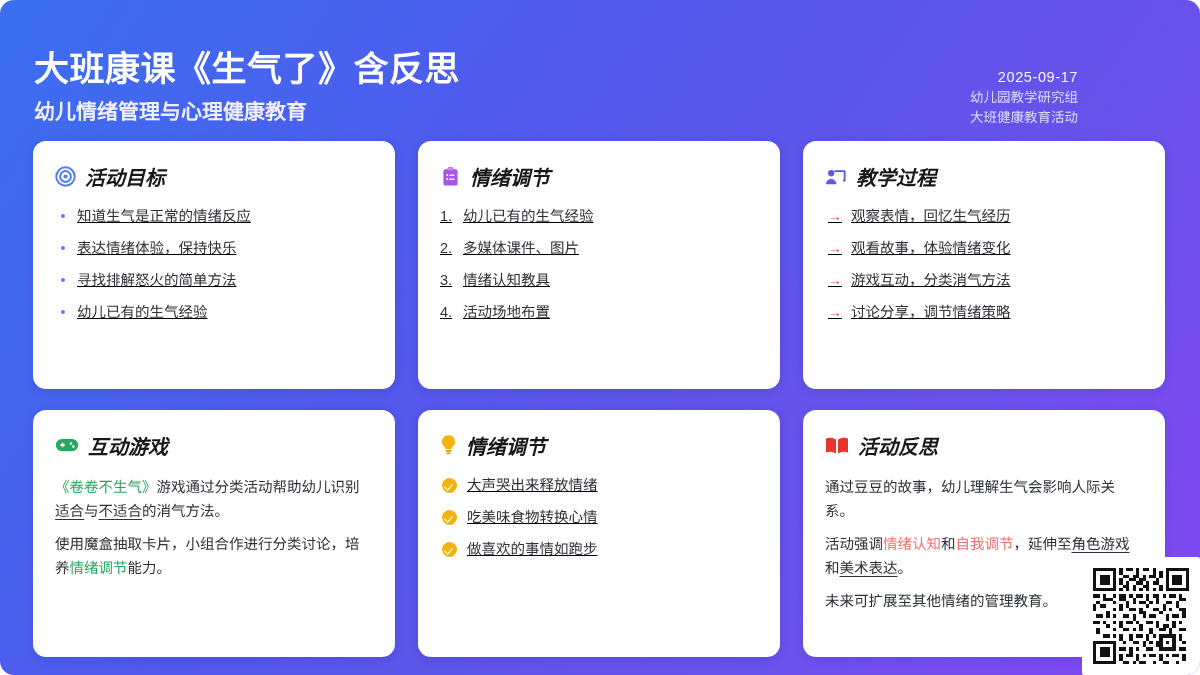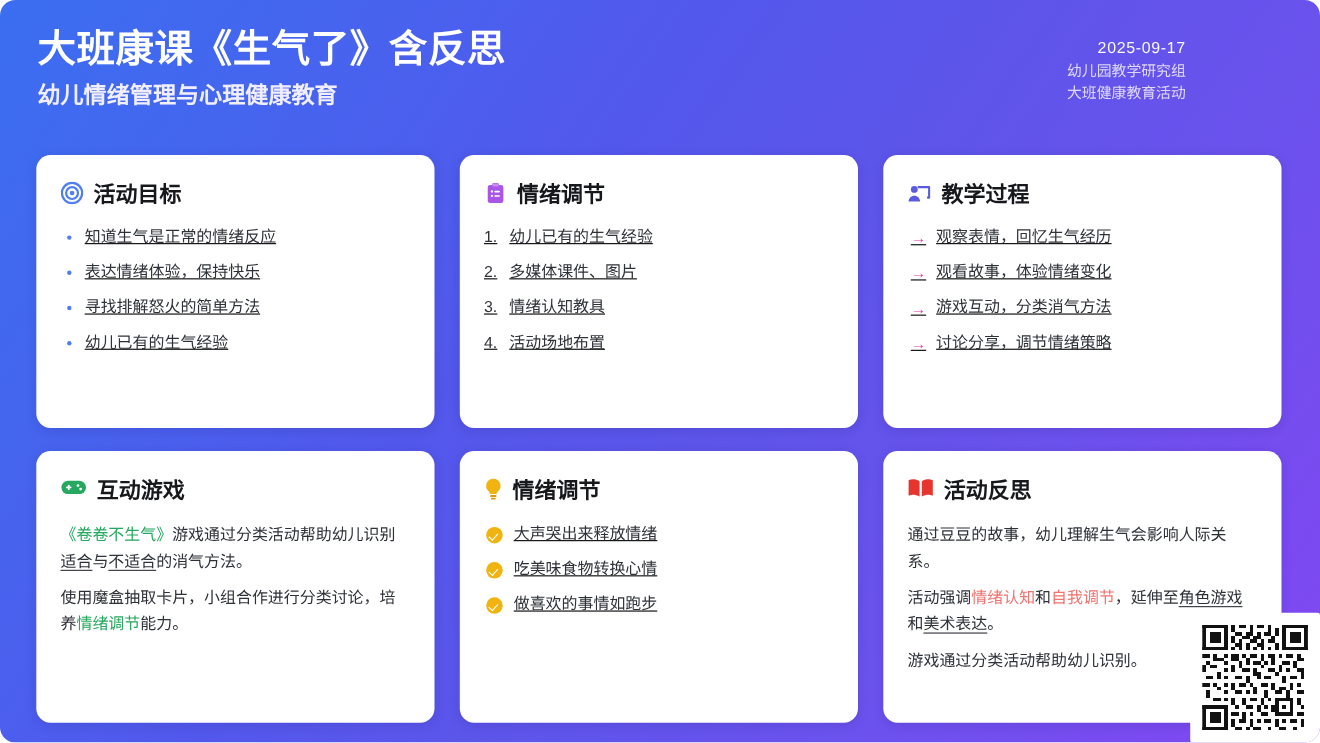--- a/index.html
+++ b/index.html
@@ -30,21 +30,21 @@
 
   
   .header {
     position: absolute;
     left: 0; top: 0;
     width: 1112px;
     height: 128px;
     box-sizing: border-box;
     padding: 22px 34px 0 34px;
     display: flex;
-    align-items: flex-start;
+    align-items: flex-end;
     justify-content: space-between;
   }
   .header-left { display: flex; flex-direction: column; }
   .slide-title {
     color: #ffffff;
     font-size: 35px;
     font-weight: 700;
     line-height: 46px;
     letter-spacing: 0.5px;
     white-space: nowrap;
@@ -94,22 +94,24 @@
     border-radius: 13px;
     box-sizing: border-box;
     padding: 24px 22px 14px 22px;
     overflow: hidden;
     box-shadow: 0 2px 10px rgba(30, 20, 90, 0.14);
     display: flex;
     flex-direction: column;
   }
   .card-head {
     display: flex;
+    align-items: center;
     gap: 9px;
     margin-bottom: 15px;
+    font-style: italic;
   }
   .card-title {
     font-size: 20px;
     font-weight: 700;
     color: #17181c;
     line-height: 26px;
     white-space: nowrap;
   }
   .icon { flex: 0 0 auto; display: block; }
 
@@ -381,21 +383,21 @@
         <span class="card-title">活动反思</span>
       </div>
       <div>
         <p class="para">
           <span>通过豆豆的故事，幼儿理解生气会影响人际关系。</span>
         </p>
         <p class="para">
           <span>活动强调</span><span class="hl-red">情绪认知</span><span>和</span><span class="hl-red">自我调节</span><span>，延伸至</span><span class="u">角色游戏</span><span>和</span><span class="u">美术表达</span><span>。</span>
         </p>
         <p class="para">
-          <span>游戏通过分类活动帮助幼儿识别。</span>
+          <span>未来可扩展至其他情绪的管理教育。</span>
         </p>
       </div>
     </div>
 
   </div>
 
   <div class="qr-wrap">
     <svg class="qr-img" viewBox="0 0 29 29" shape-rendering="crispEdges">
       <rect width="29" height="29" fill="#ffffff"></rect>
       <g fill="#111111">

